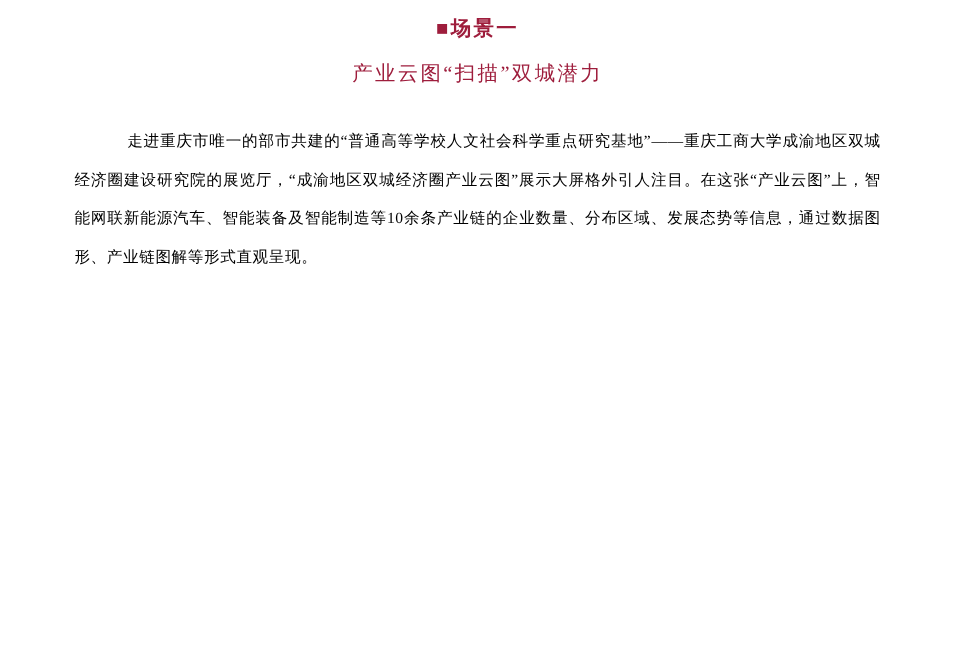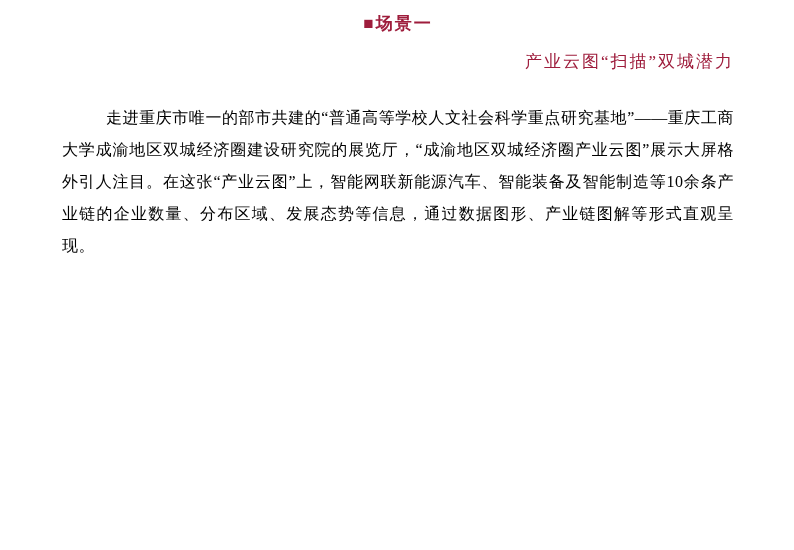--- a/index.html
+++ b/index.html
@@ -28,30 +28,30 @@
     line-height: 24px;
     color: var(--accent-color, #9e1d3c);
     letter-spacing: 2px;
   }
   .section-title .marker {
     margin-right: 2px;
     letter-spacing: 0;
   }
   .subtitle {
     margin: 0;
-    text-align: right;
+    text-align: center;
     font-size: 17px;
     font-weight: normal;
     line-height: 28px;
     color: var(--accent-color, #9e1d3c);
     letter-spacing: 2px;
   }
   .article-body {
     margin-top: 26px;
-    font-size: 16px;
+    font-size: 13px;
     line-height: 32px;
     letter-spacing: 0.5px;
     text-align: justify;
     color: var(--text-color, #000000);
   }
   .article-body p {
     margin: 0 0 10px 0;
     text-indent: 44px;
   }
 </style>

